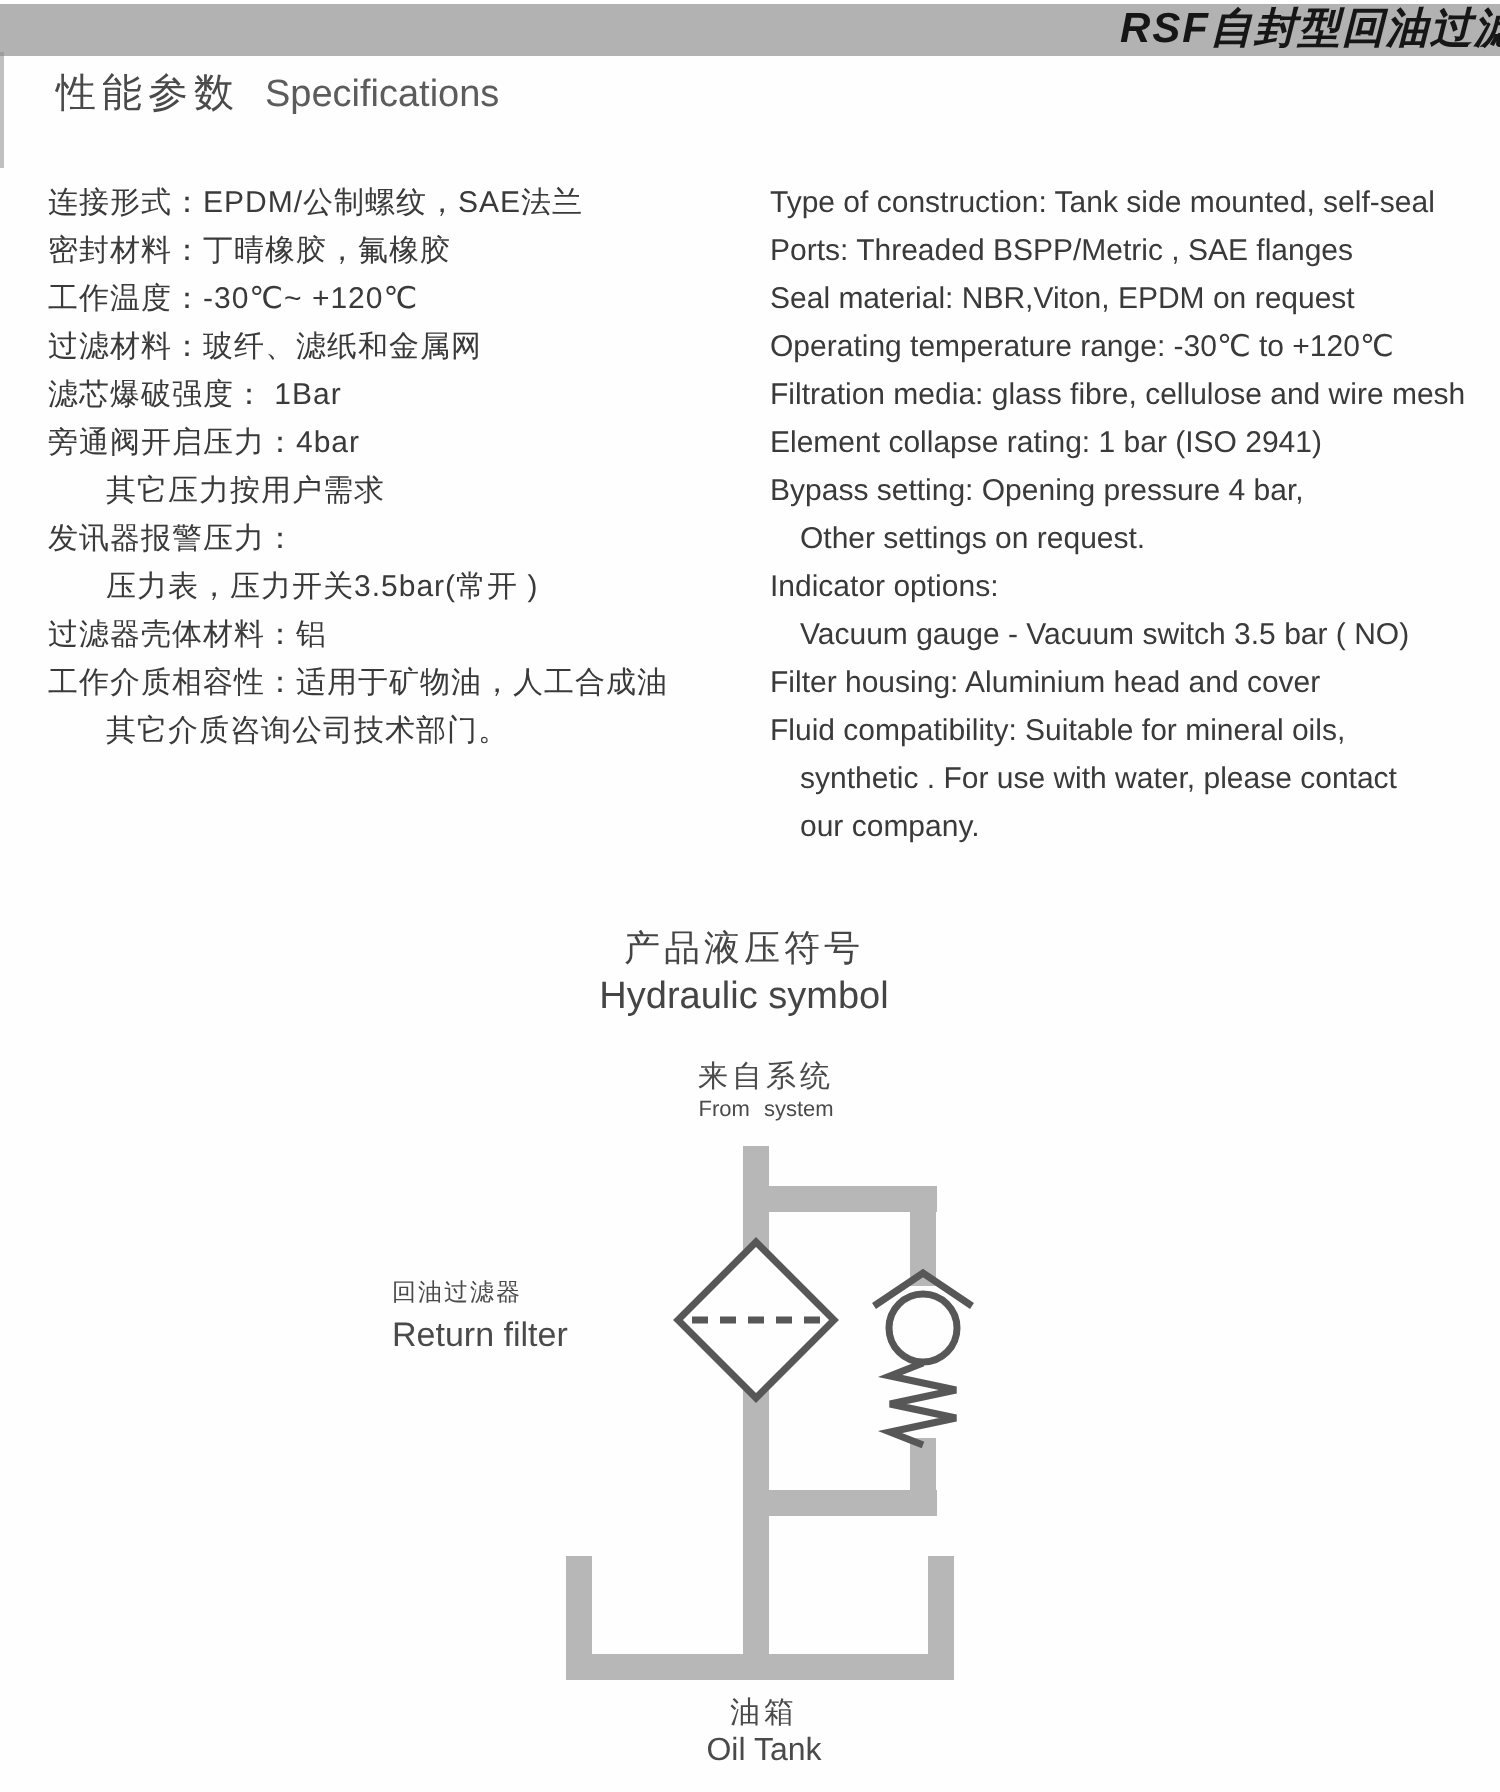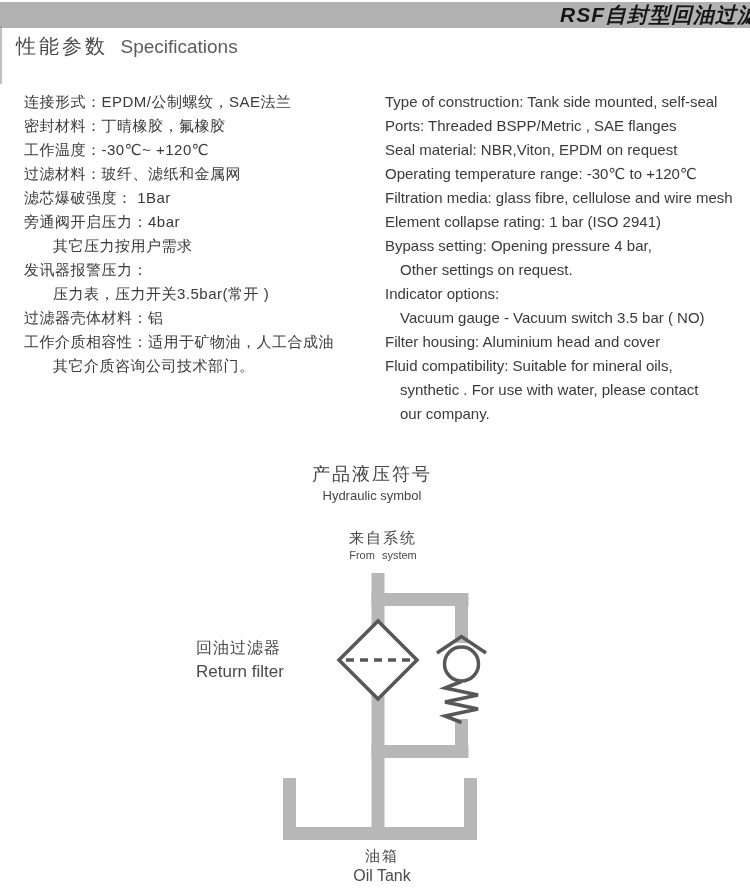--- a/index.html
+++ b/index.html
@@ -13,43 +13,43 @@
   
   .header-bar{top:2px;left:0;width:750px;height:26px;background:#b2b2b2;padding-left:41px;}
   .header-title{
     position:absolute;right:10px;top:0;height:26px;line-height:26px;
     font-size:21px;font-weight:bold;font-style:italic;color:#161616;
     letter-spacing:1px;white-space:nowrap;
   }
   .edge-line{top:26px;left:0;width:2px;height:58px;background:#8d8d8d;opacity:.55;}
 
   
-  .page-heading{top:33px;left:16px;white-space:nowrap;}
+  .page-heading{top:33px;left:28px;white-space:nowrap;}
   .page-heading .cn{font-size:20px;color:#4a4a4a;letter-spacing:3px;}
   .page-heading .en{font-size:19px;color:#5c5c5c;margin-left:8px;}
 
   
   .col{top:90px;font-size:15px;color:#3a3a3a;}
   .col .ln{height:24px;line-height:24px;white-space:nowrap;}
   .col-cn{left:24px;width:350px;letter-spacing:.5px;}
   .col-cn .ind{padding-left:29px;}
   .col-en{left:385px;width:365px;}
   .col-en .ind{padding-left:15px;}
 
   
   .sym-heading{top:462px;left:0;width:744px;text-align:center;color:#454545;}
   .sym-heading .cn{font-size:18px;letter-spacing:2px;}
-  .sym-heading .en{font-size:13px;margin-top:2px;}
+  .sym-heading .en{font-size:19px;margin-top:2px;}
 
   .from-label{top:529px;left:303px;width:160px;text-align:center;color:#4a4a4a;}
   .from-label .cn{font-size:15px;letter-spacing:2px;}
   .from-label .en{font-size:11px;margin-top:1px;word-spacing:4px;}
 
   .filter-label{top:638px;left:196px;color:#4a4a4a;}
-  .filter-label .cn{font-size:16px;letter-spacing:1px;}
+  .filter-label .cn{font-size:12px;letter-spacing:1px;}
   .filter-label .en{font-size:17px;margin-top:3px;}
 
   .tank-label{top:847px;left:302px;width:160px;text-align:center;color:#4a4a4a;}
   .tank-label .cn{font-size:15px;letter-spacing:2px;}
   .tank-label .en{font-size:16px;margin-top:1px;}
 
   .diagram{top:565px;left:180px;}
 </style>
 </head>
 <body>

